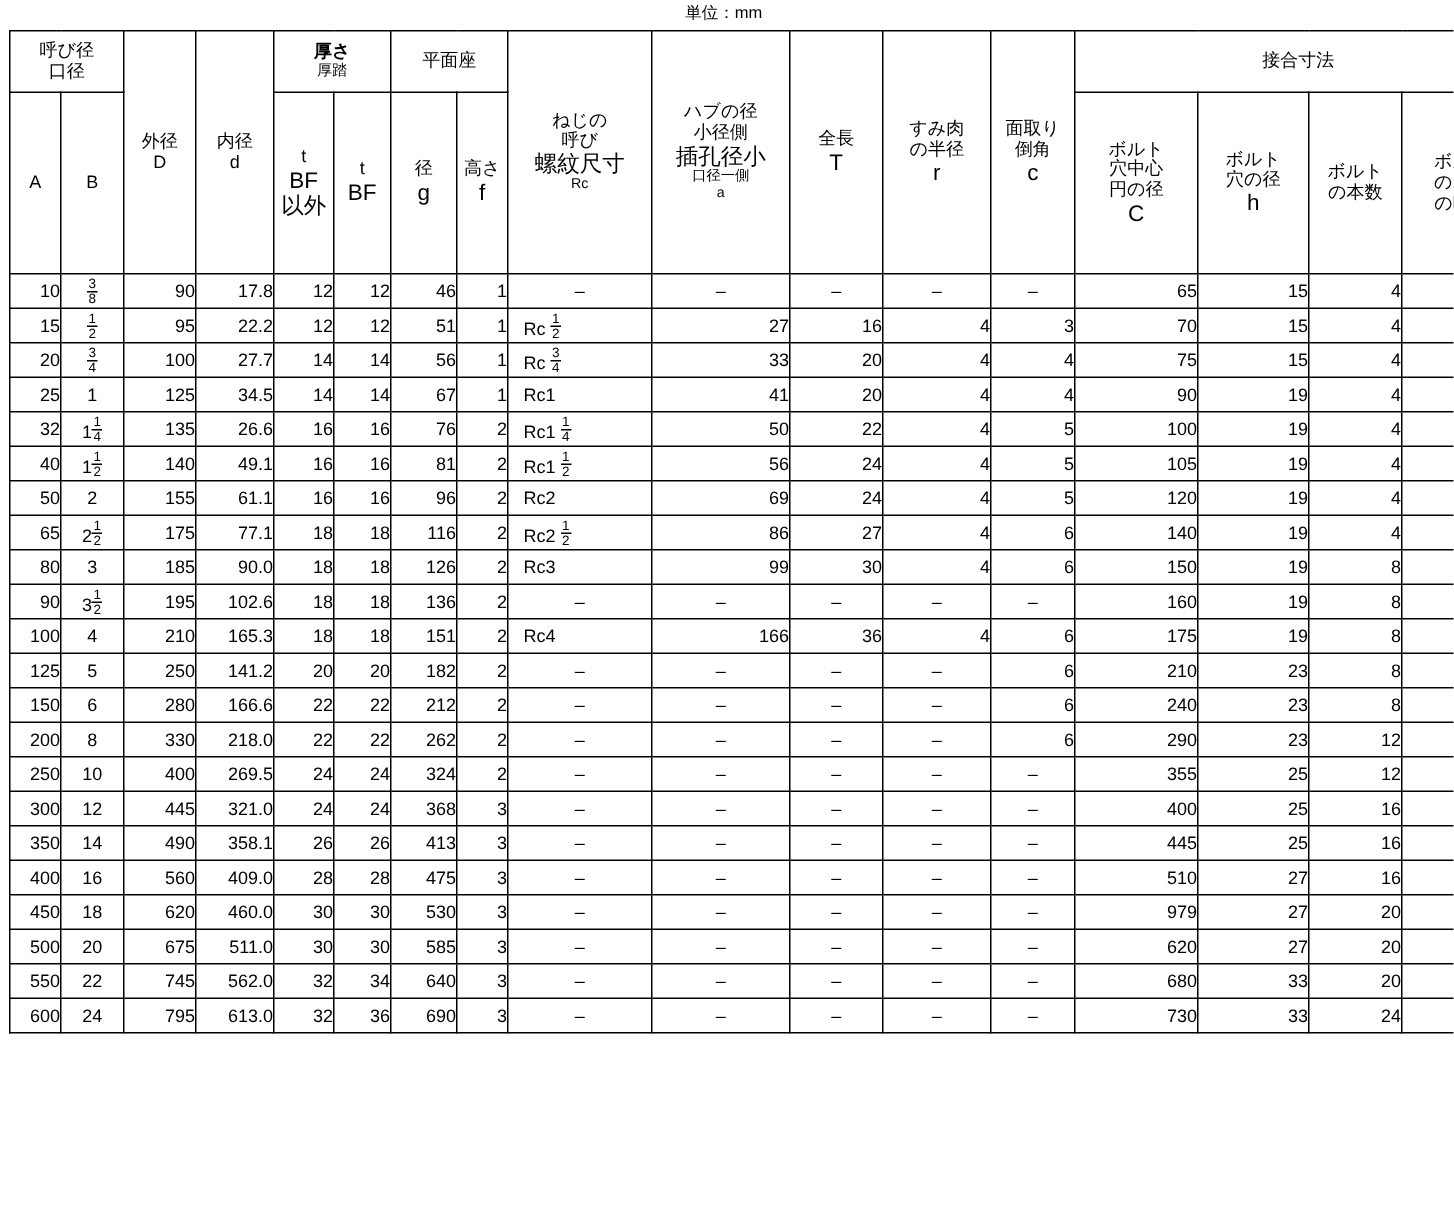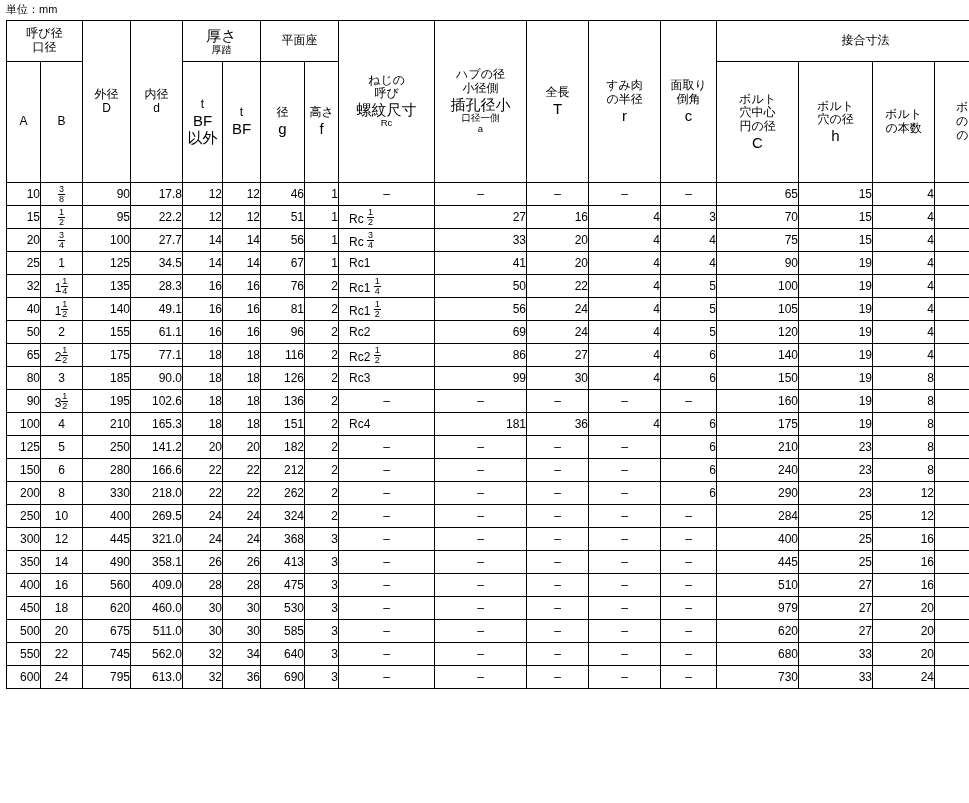--- a/index.html
+++ b/index.html
@@ -15,21 +15,21 @@
     overflow: hidden;
   }
   #page {
     position: relative;
     width: 969px;
     height: 803px;
     box-sizing: border-box;
     padding: 0 6px;
   }
   .unit-line {
-    text-align: left;
+    text-align: center;
     font-size: 11px;
     line-height: 14px;
     padding: 2px 4px 2px 0;
     height: 16px;
   }
   table.spec {
     border-collapse: collapse;
     table-layout: fixed;
     width: 957px;
     margin: 0;
@@ -42,21 +42,22 @@
     vertical-align: middle;
     background: #ffffff;
   }
   thead th {
     background: #b8dcf0;
     font-weight: normal;
     text-align: center;
     line-height: 1.15;
   }
   .hdr-main {
-    font-size: 15px;
+    font-size: 12px;
+    font-weight: bold;
   }
   .hdr-tiny {
     font-size: 10px;
   }
   .hdr-cell {
     padding: 3px 1px;
   }
   
   .hdr-stack {
     display: flex;
@@ -332,21 +333,21 @@
           <td class="num">4</td>
           <td class="num">90</td>
           <td class="num">19</td>
           <td class="num">4</td>
           <td class="num">M16</td>
         </tr>
         <tr>
           <td class="num">32</td>
           <td class="ctr"><span class="mixed">1<span class="frac"><span class="n">1</span><span class="d">4</span></span></span></td>
           <td class="num">135</td>
-          <td class="num">28.3</td>
+          <td class="num">26.6</td>
           <td class="num">16</td>
           <td class="num">16</td>
           <td class="num">76</td>
           <td class="num">2</td>
           <td class="ctr thread"><span class="mixed">Rc1 <span class="frac"><span class="n">1</span><span class="d">4</span></span></span></td>
           <td class="num">50</td>
           <td class="num">22</td>
           <td class="num">4</td>
           <td class="num">5</td>
           <td class="num">100</td>
@@ -452,21 +453,21 @@
         <tr>
           <td class="num">100</td>
           <td class="ctr">4</td>
           <td class="num">210</td>
           <td class="num">165.3</td>
           <td class="num">18</td>
           <td class="num">18</td>
           <td class="num">151</td>
           <td class="num">2</td>
           <td class="ctr thread">Rc4</td>
-          <td class="num">181</td>
+          <td class="num">166</td>
           <td class="num">36</td>
           <td class="num">4</td>
           <td class="num">6</td>
           <td class="num">175</td>
           <td class="num">19</td>
           <td class="num">8</td>
           <td class="num">M16</td>
         </tr>
         <tr>
           <td class="num">125</td>
@@ -532,21 +533,21 @@
           <td class="num">269.5</td>
           <td class="num">24</td>
           <td class="num">24</td>
           <td class="num">324</td>
           <td class="num">2</td>
           <td class="ctr">–</td>
           <td class="ctr">–</td>
           <td class="ctr">–</td>
           <td class="ctr">–</td>
           <td class="ctr">–</td>
-          <td class="num">284</td>
+          <td class="num">355</td>
           <td class="num">25</td>
           <td class="num">12</td>
           <td class="num">M22</td>
         </tr>
         <tr>
           <td class="num">300</td>
           <td class="ctr">12</td>
           <td class="num">445</td>
           <td class="num">321.0</td>
           <td class="num">24</td>

